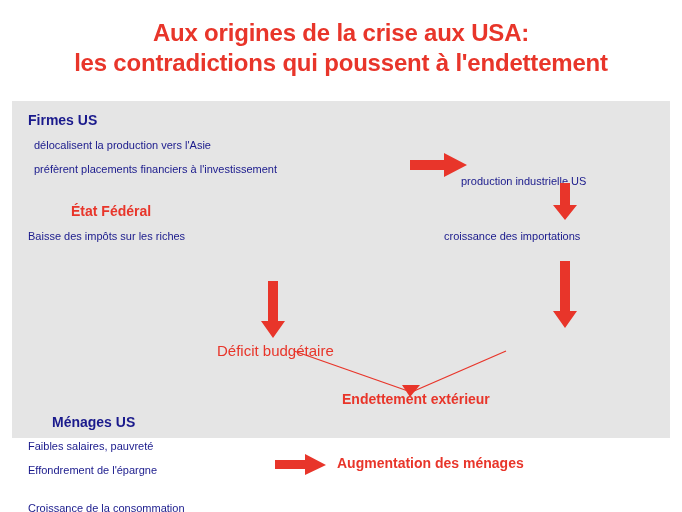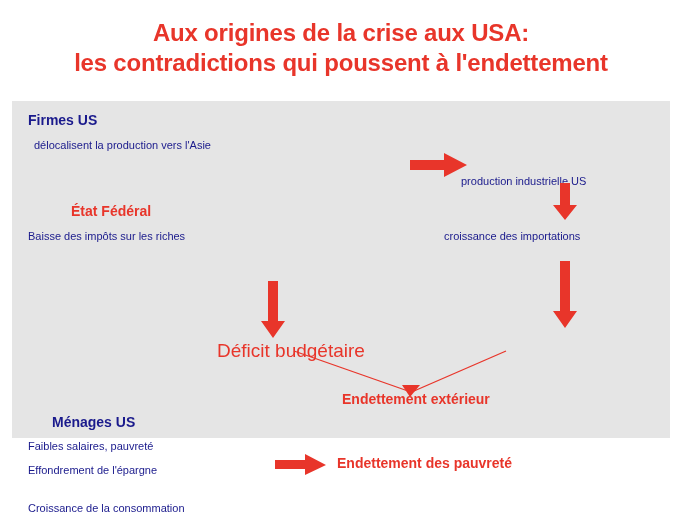--- a/index.html
+++ b/index.html
@@ -58,58 +58,59 @@
     font-size: 11px;
   }
   .red-bold {
     color: #e8352a;
     font-weight: bold;
     font-size: 14px;
   }
   .red {
     color: #e8352a;
     font-weight: normal;
-    font-size: 19px;
+    font-size: 15px;
   }
   .arrow {
     position: absolute;
   }
 </style>
 </head>
 <body>
 
 <div id="slide">
 
   <div class="title-block">
     <div class="title-line">Aux origines de la crise aux USA:</div>
     <div class="title-line">les contradictions qui poussent à l'endettement</div>
   </div>
 
   <div class="panel">
 
     <div class="txt blue-bold" style="left:16px; top:10px;">Firmes US</div>
     <div class="txt blue" style="left:22px; top:35px;">délocalisent la production vers l'Asie</div>
+    <div class="txt blue" style="left:22px; top:59px;">préfèrent placements financiers à l'investissement</div>
 
     <div class="txt red-bold" style="left:22px; top:101px;margin-left:37px;">État Fédéral</div>
     <div class="txt blue" style="left:16px; top:126px;">Baisse des impôts sur les riches</div>
 
     <div class="txt blue-bold" style="left:16px; top:312px;margin-left:24px;">Ménages US</div>
     <div class="txt blue" style="left:16px; top:336px;">Faibles salaires, pauvreté</div>
     <div class="txt blue" style="left:16px; top:360px;">Effondrement de l'épargne</div>
     <div class="txt blue" style="left:16px; top:384px;margin-top:14px;">Croissance de la consommation</div>
 
     <div class="txt blue" style="left:449px; top:71px;">production industrielle US</div>
 
     <div class="txt blue" style="left:432px; top:126px;">croissance des importations</div>
 
     <div class="txt red" style="left:205px; top:241px;">Déficit budgétaire</div>
 
     <div class="txt red-bold" style="left:330px; top:289px;">Endettement extérieur</div>
 
-    <div class="txt red-bold" style="left:325px; top:353px;">Endettement des pauvreté</div>
+    <div class="txt red-bold" style="left:325px; top:353px;">Augmentation des ménages</div>
 
     <svg class="arrow" style="left:398px; top:51px;" width="58" height="26" viewBox="0 0 58 26">
       <polygon points="0,8 34,8 34,1 57,13 34,25 34,18 0,18" fill="#e8352a"></polygon>
     </svg>
 
     <svg class="arrow" style="left:540px; top:82px;" width="26" height="38" viewBox="0 0 26 38">
       <polygon points="8,0 18,0 18,22 25,22 13,37 1,22 8,22" fill="#e8352a"></polygon>
     </svg>
 
     <svg class="arrow" style="left:540px; top:160px;" width="26" height="68" viewBox="0 0 26 68">

